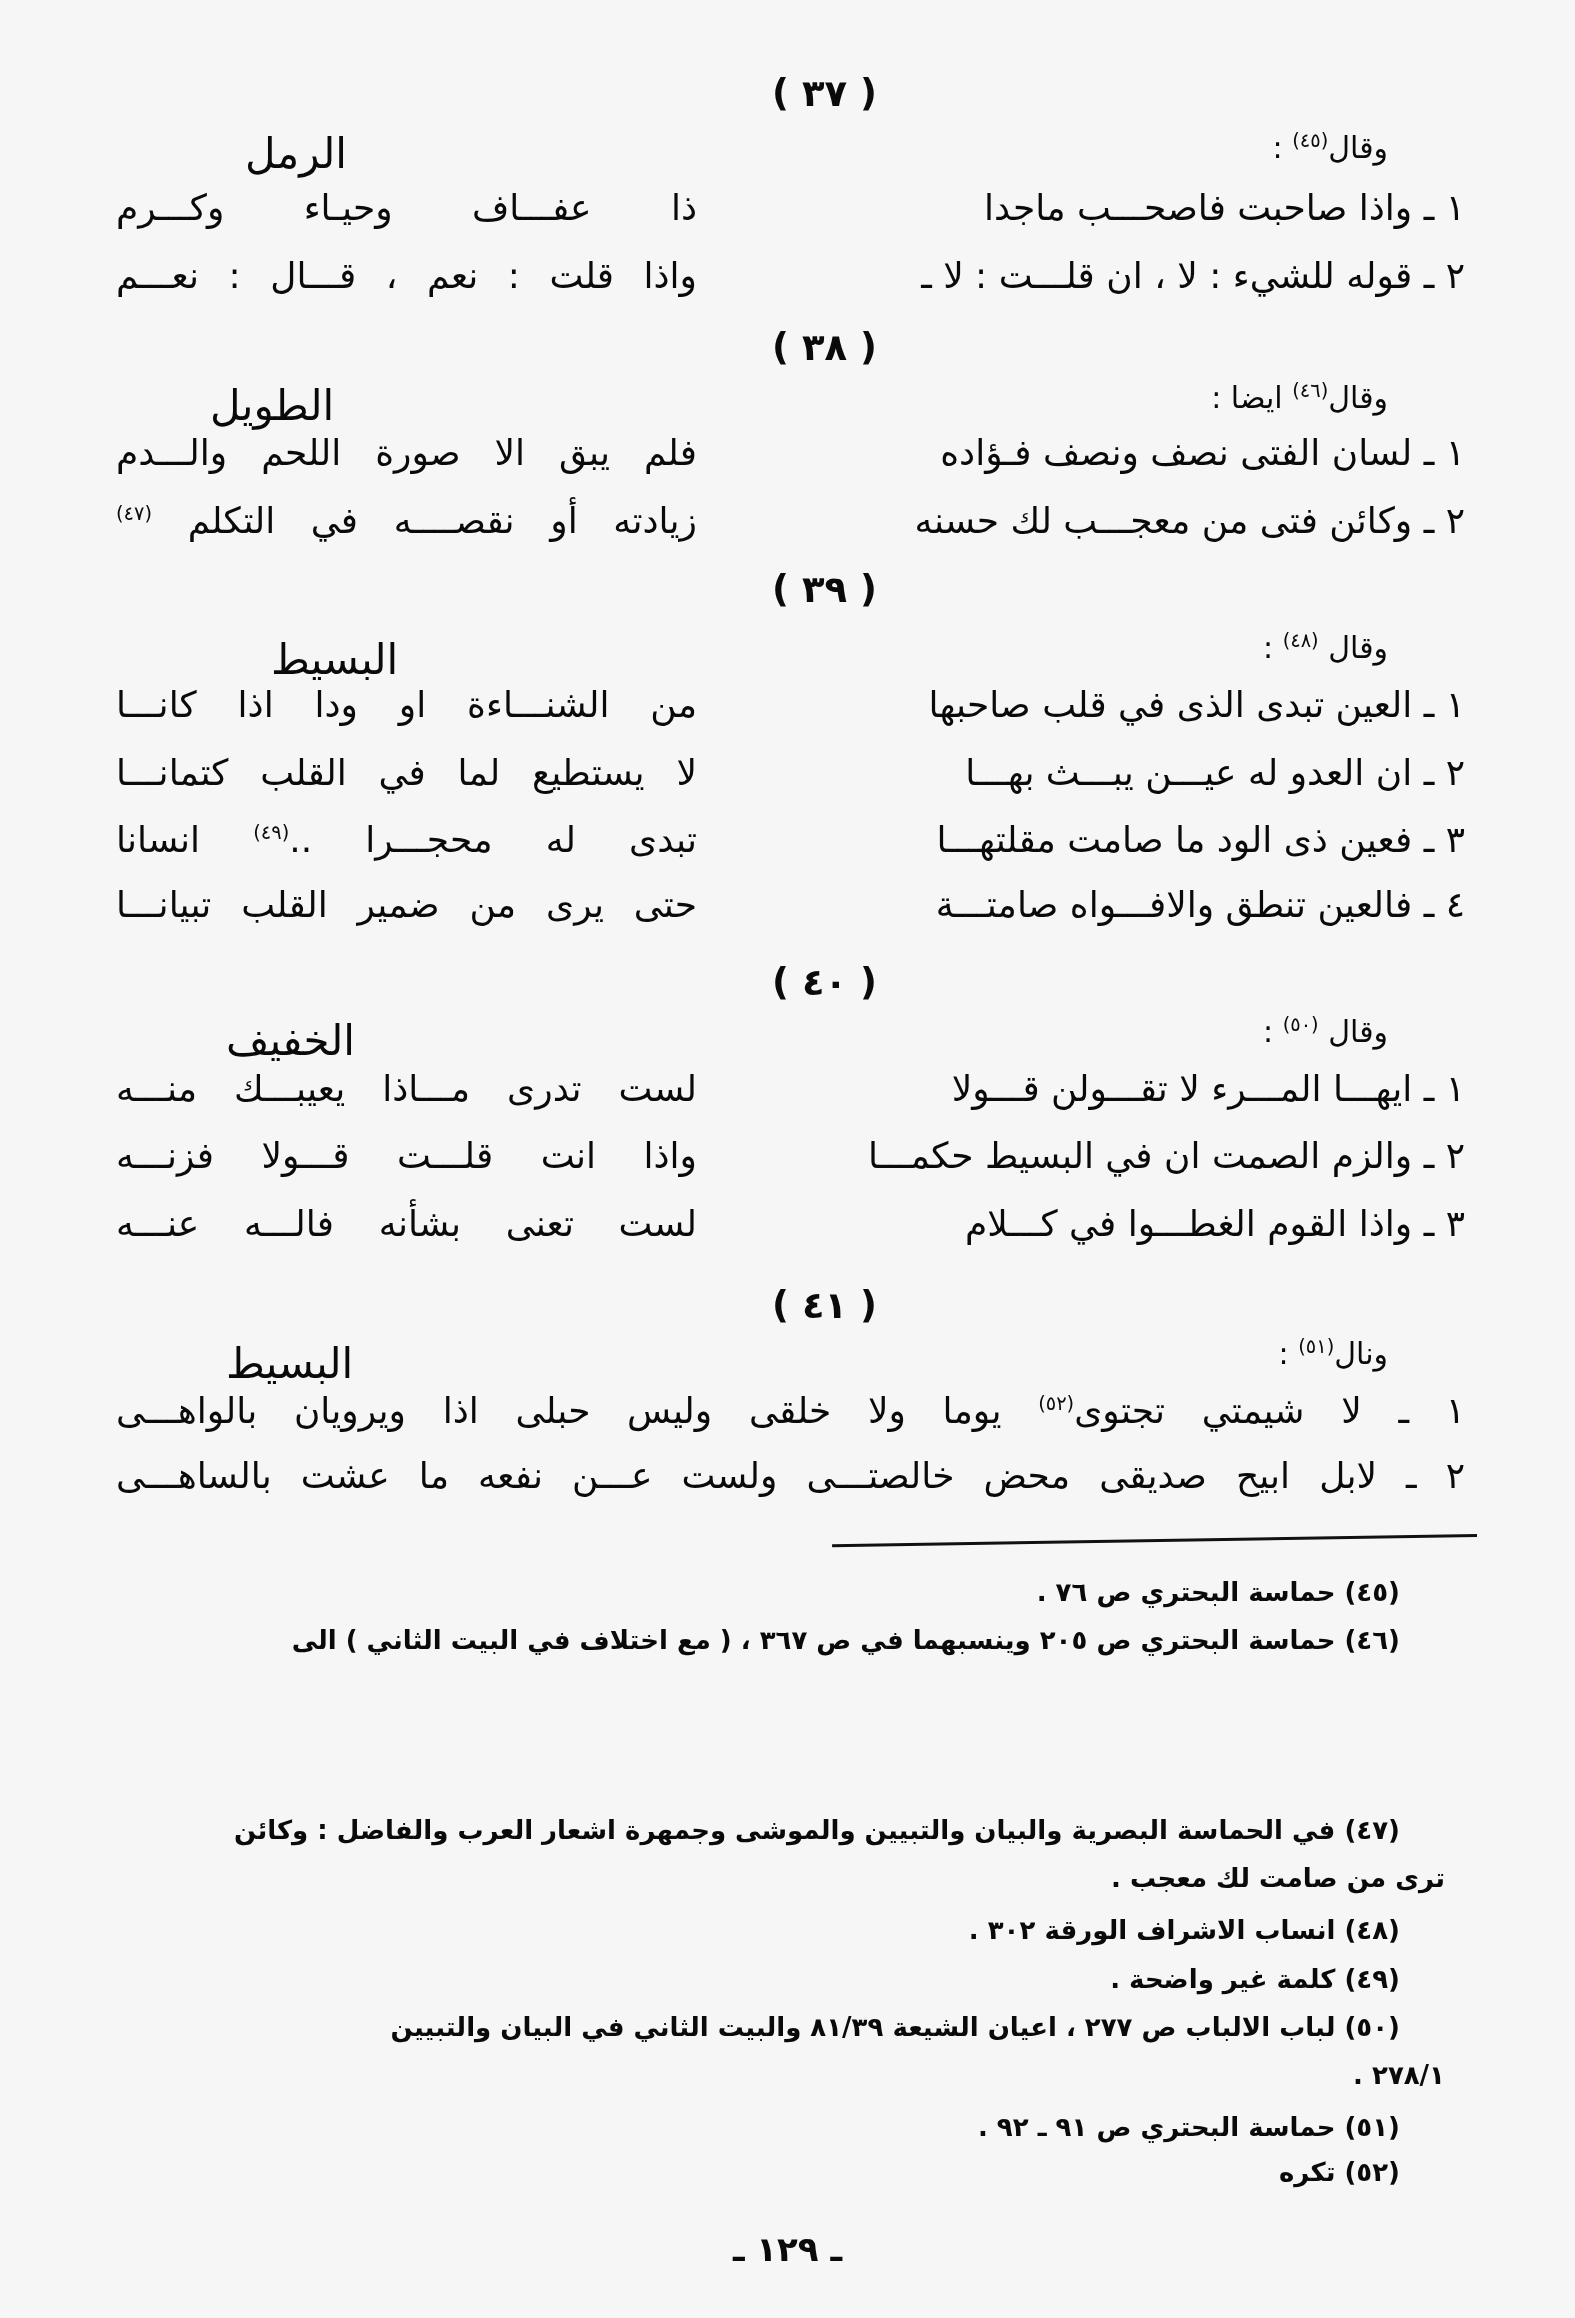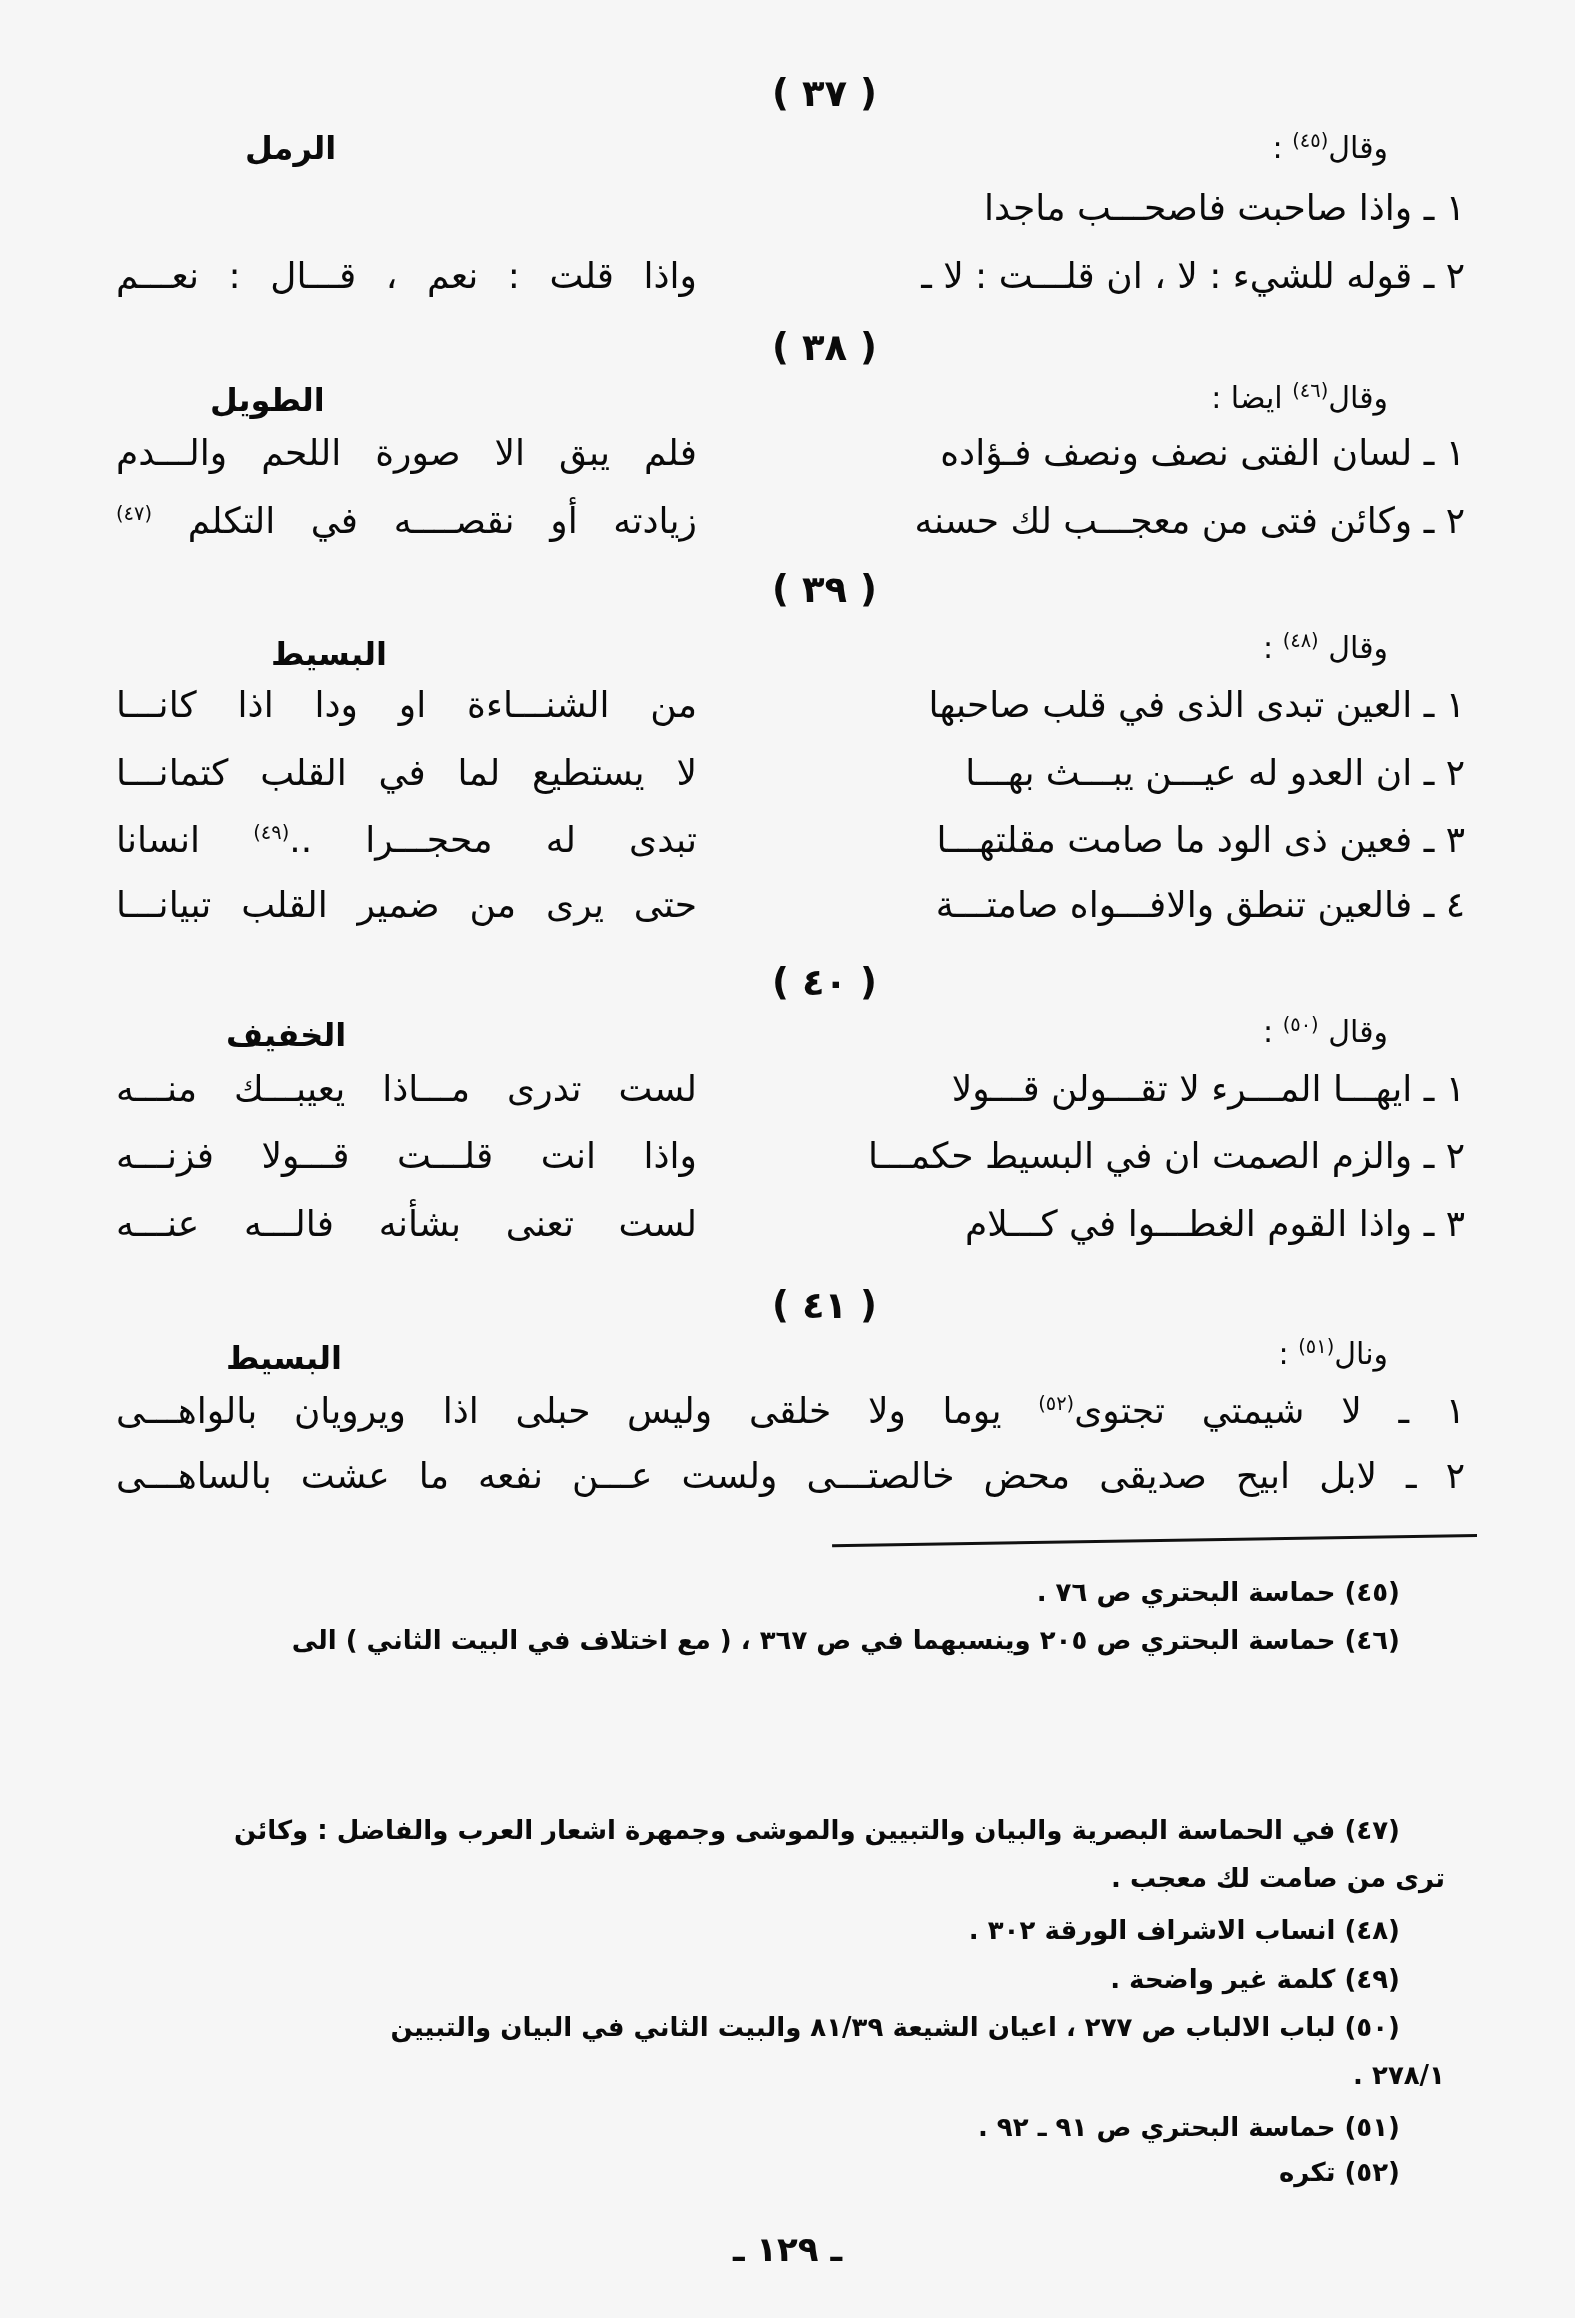--- a/index.html
+++ b/index.html
@@ -10,21 +10,21 @@
     .page { position: absolute; left: 0; top: 0; width: 1575px; height: 2319px; direction: rtl; }
     .poem-num {
       position: absolute; left: 0; width: 1575px; text-align: center;
       font-size: 37px; font-weight: bold; direction: rtl; padding-left: 37px;
     }
     .intro {
       position: absolute; right: 187px; font-size: 30px; direction: rtl; white-space: nowrap;
     }
     .intro sup { font-size: 19.4px; }
     .meter {
-      position: absolute; font-size: 32px; font-weight: bold; direction: rtl; white-space: nowrap; text-align: right;
+      position: absolute; font-size: 42px; font-weight: normal; direction: rtl; white-space: nowrap; text-align: right;
     }
     .verse-row { position: absolute; left: 0; width: 1575px; height: 58px; }
     .hemi-right {
       position: absolute; right: 110px; width: 639px; text-align: right;
       font-size: 36px; direction: rtl; white-space: nowrap;
     }
     .hemi-left {
       position: absolute; left: 116px; width: 581px; text-align: justify; text-align-last: justify;
       font-size: 36px; direction: rtl; white-space: nowrap;
     }
@@ -55,20 +55,21 @@
   <div class="poem-num" style="top:72px">( ٣٧ )</div>
   <div class="intro" style="top:129px">
     <span>وقال</span><sup>(٤٥)</sup>
     <span>:</span>
   </div>
   <div class="meter" style="top:129px; left:245px">الرمل</div>
   <div class="verse-row" style="top:187px">
     <div class="hemi-right">
       <span>١ ـ</span> <span>واذا صاحبت فاصحـــب ماجدا</span>
     </div>
+    <div class="hemi-left">ذا عفـــاف وحيـاء وكـــرم</div>
   </div>
   <div class="verse-row" style="top:255px">
     <div class="hemi-right">
       <span>٢ ـ</span> <span>قوله للشيء : لا ، ان قلـــت : لا ـ</span>
     </div>
     <div class="hemi-left">واذا قلت : نعم ، قـــال : نعـــم</div>
   </div>
 
   <div class="poem-num" style="top:326px">( ٣٨ )</div>
   <div class="intro" style="top:379px">

